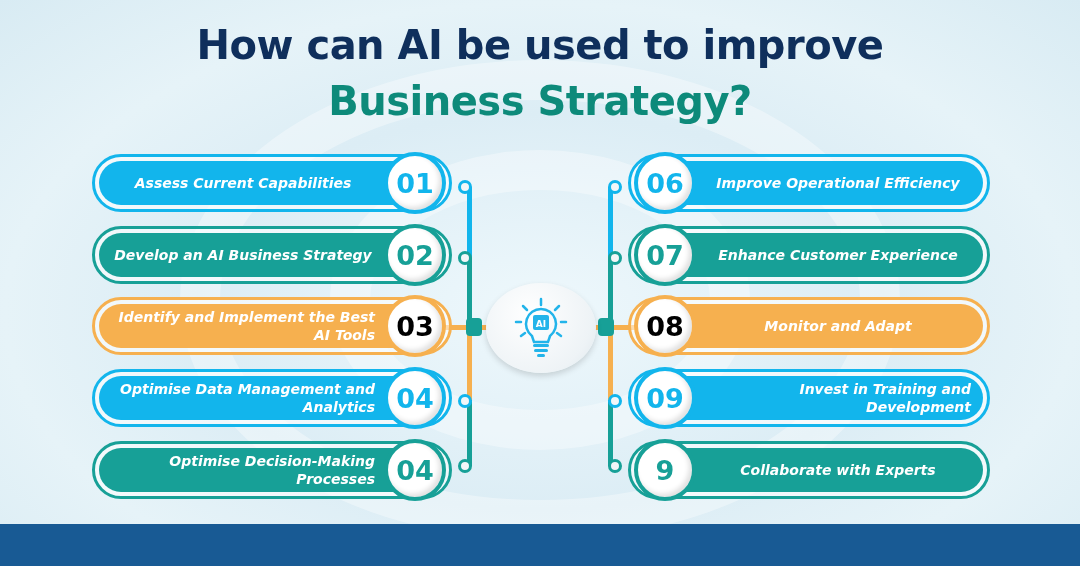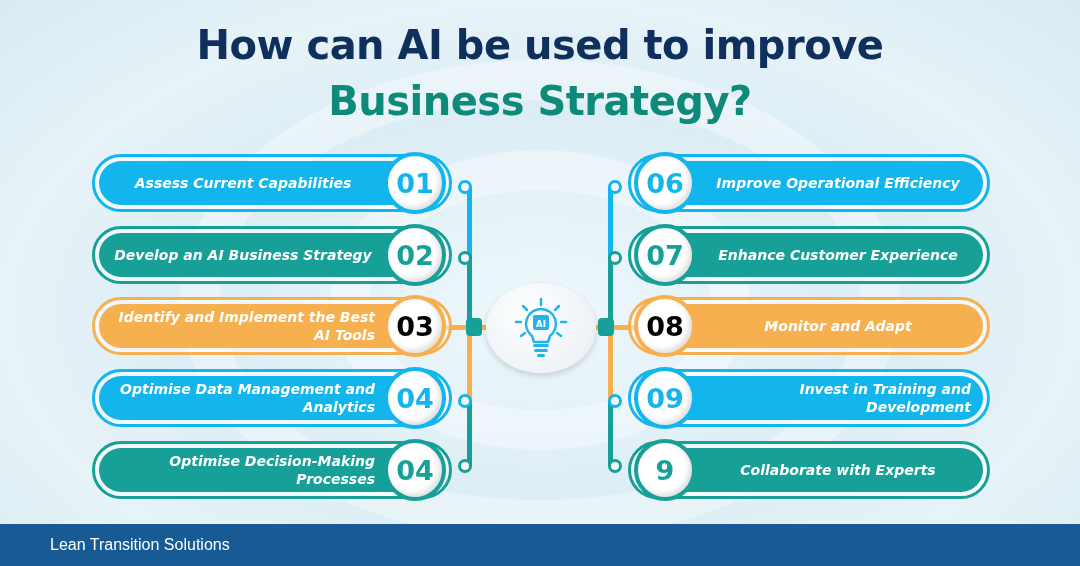--- a/index.html
+++ b/index.html
@@ -170,14 +170,13 @@
   </div>
   <div class="num n-blue" style="left:634px;top:367px;">09</div>
 
   <div class="pill c-teal" style="left:628px;top:441px;width:362px;">
     <div class="pill-inner">Collaborate with Experts</div>
   </div>
   <div class="num n-teal" style="left:634px;top:439px;">9</div>
 </div>
 
 <div class="footer">
-  <span>Lean Transition Solutions</span>
 </div>
 
 </body></html>

